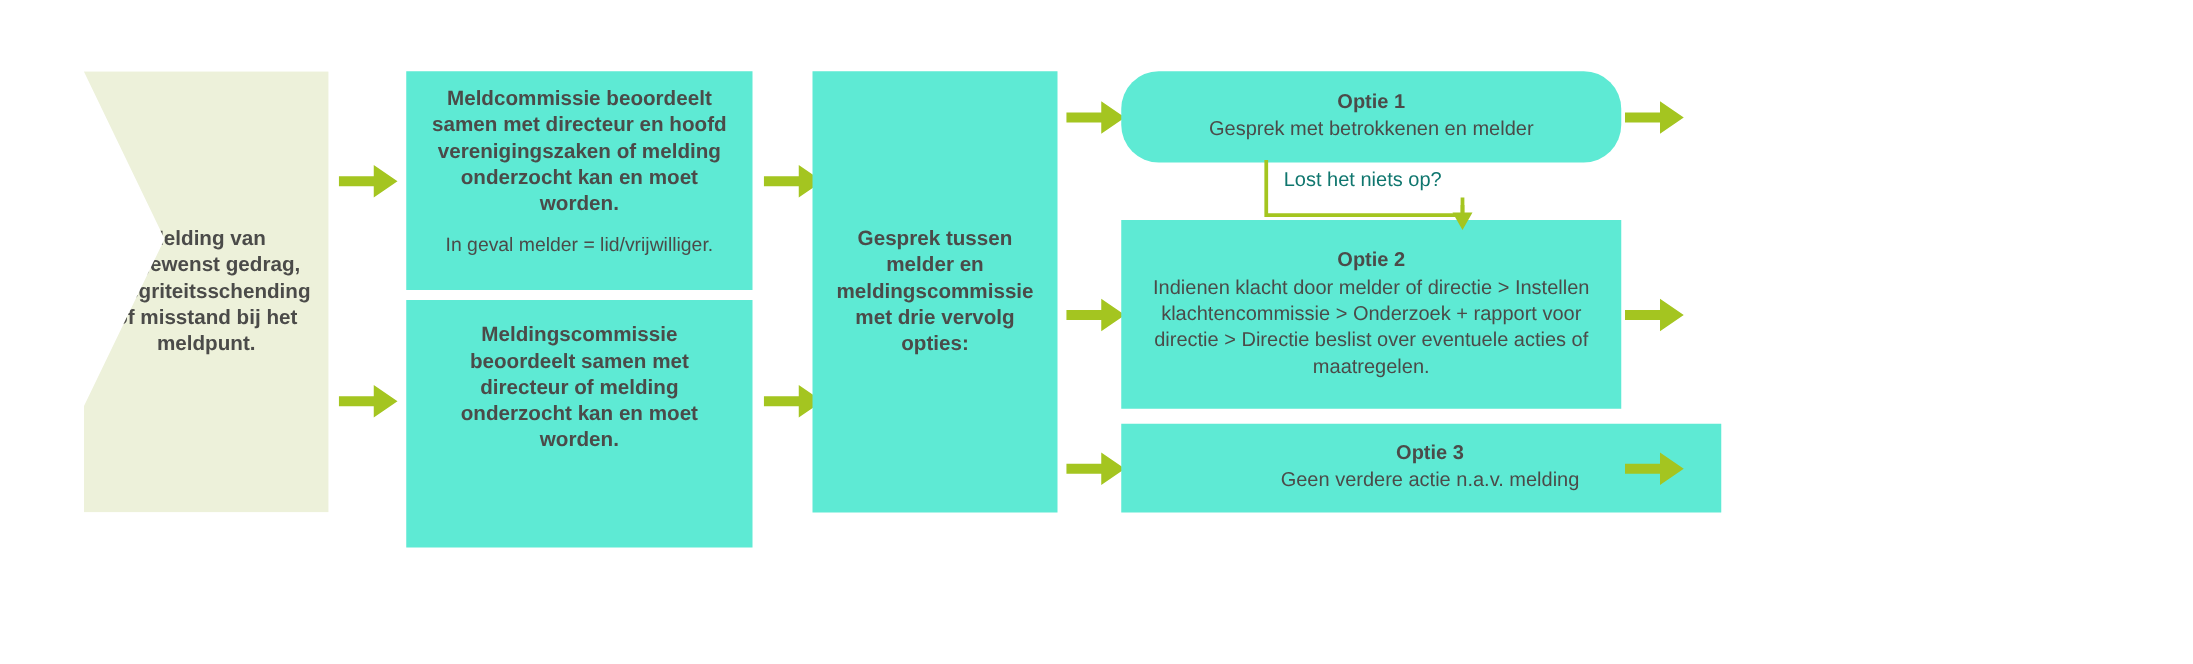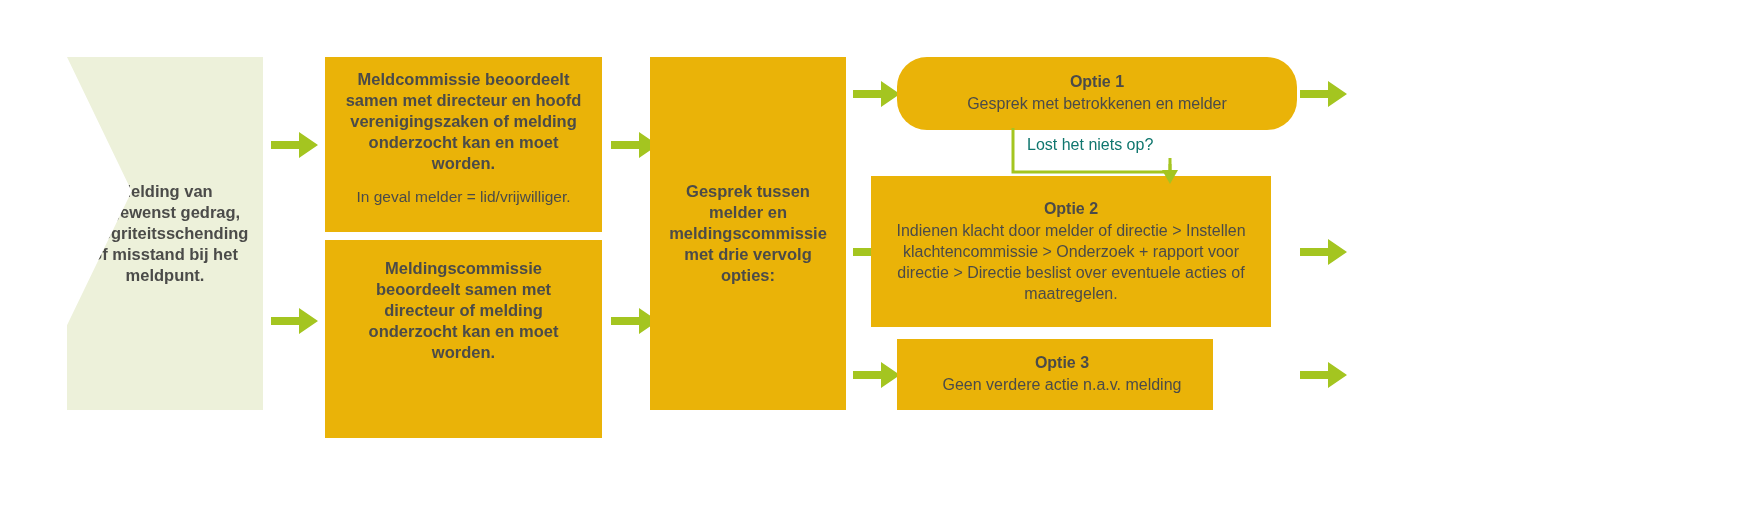--- a/index.html
+++ b/index.html
@@ -1,20 +1,20 @@
 <!DOCTYPE html>
 <html><head>
 <meta charset="utf-8">
 <style>
   html,body{margin:0;padding:0;background:#ffffff;}
   body{width:1754px;height:531px;position:relative;overflow:hidden;
        font-family:"Liberation Sans", sans-serif;color:#4b4b49;}
   #canvas{position:absolute;left:0;top:0;width:1754px;height:531px;}
 
-  .box{position:absolute;background:#eab308;box-sizing:border-box;
+  .box{position:absolute;background:#5eead4;box-sizing:border-box;
        display:flex;flex-direction:column;align-items:center;justify-content:center;
        text-align:center;}
   .box .title{font-weight:bold;line-height:1.28;}
   .box .body{line-height:1.30;}
   .box .note{line-height:1.3;}
 
   
   #box-start{left:67px;top:57px;width:196px;height:353px;
              background:#edf1da;
              clip-path:polygon(0 0, 100% 0, 100% 100%, 0 100%, 0 76%, 33% 38%, 0 0);
@@ -32,25 +32,25 @@
 
   
   #box-mid{left:650px;top:57px;width:196px;height:353px;}
   #box-mid .title{font-size:16.5px;padding:0 14px;}
 
   
   #box-opt1{left:897px;top:57px;width:400px;height:73px;justify-content:center;border-radius:30px;}
   #box-opt1 .title{font-size:16px;}
   #box-opt1 .body{font-size:16px;padding-top:2px;}
 
-  #box-opt2{left:871px;top:176px;width:400px;height:151px;justify-content:center;}
+  #box-opt2{left:897px;top:176px;width:400px;height:151px;justify-content:center;}
   #box-opt2 .title{font-size:16px;}
   #box-opt2 .body{font-size:16px;padding:2px 16px 0;}
 
-  #box-opt3{left:897px;top:339px;width:316px;height:71px;justify-content:center;padding-left:14px;}
+  #box-opt3{left:897px;top:339px;width:480px;height:71px;justify-content:center;padding-left:14px;}
   #box-opt3 .title{font-size:16px;}
   #box-opt3 .body{font-size:16px;padding-top:2px;}
 
   
   #box-end{left:1341px;top:57px;width:163px;height:353px;}
   #box-end .title{font-size:16.5px;padding:0 10px;}
 
   
   .arrow{position:absolute;}
 

